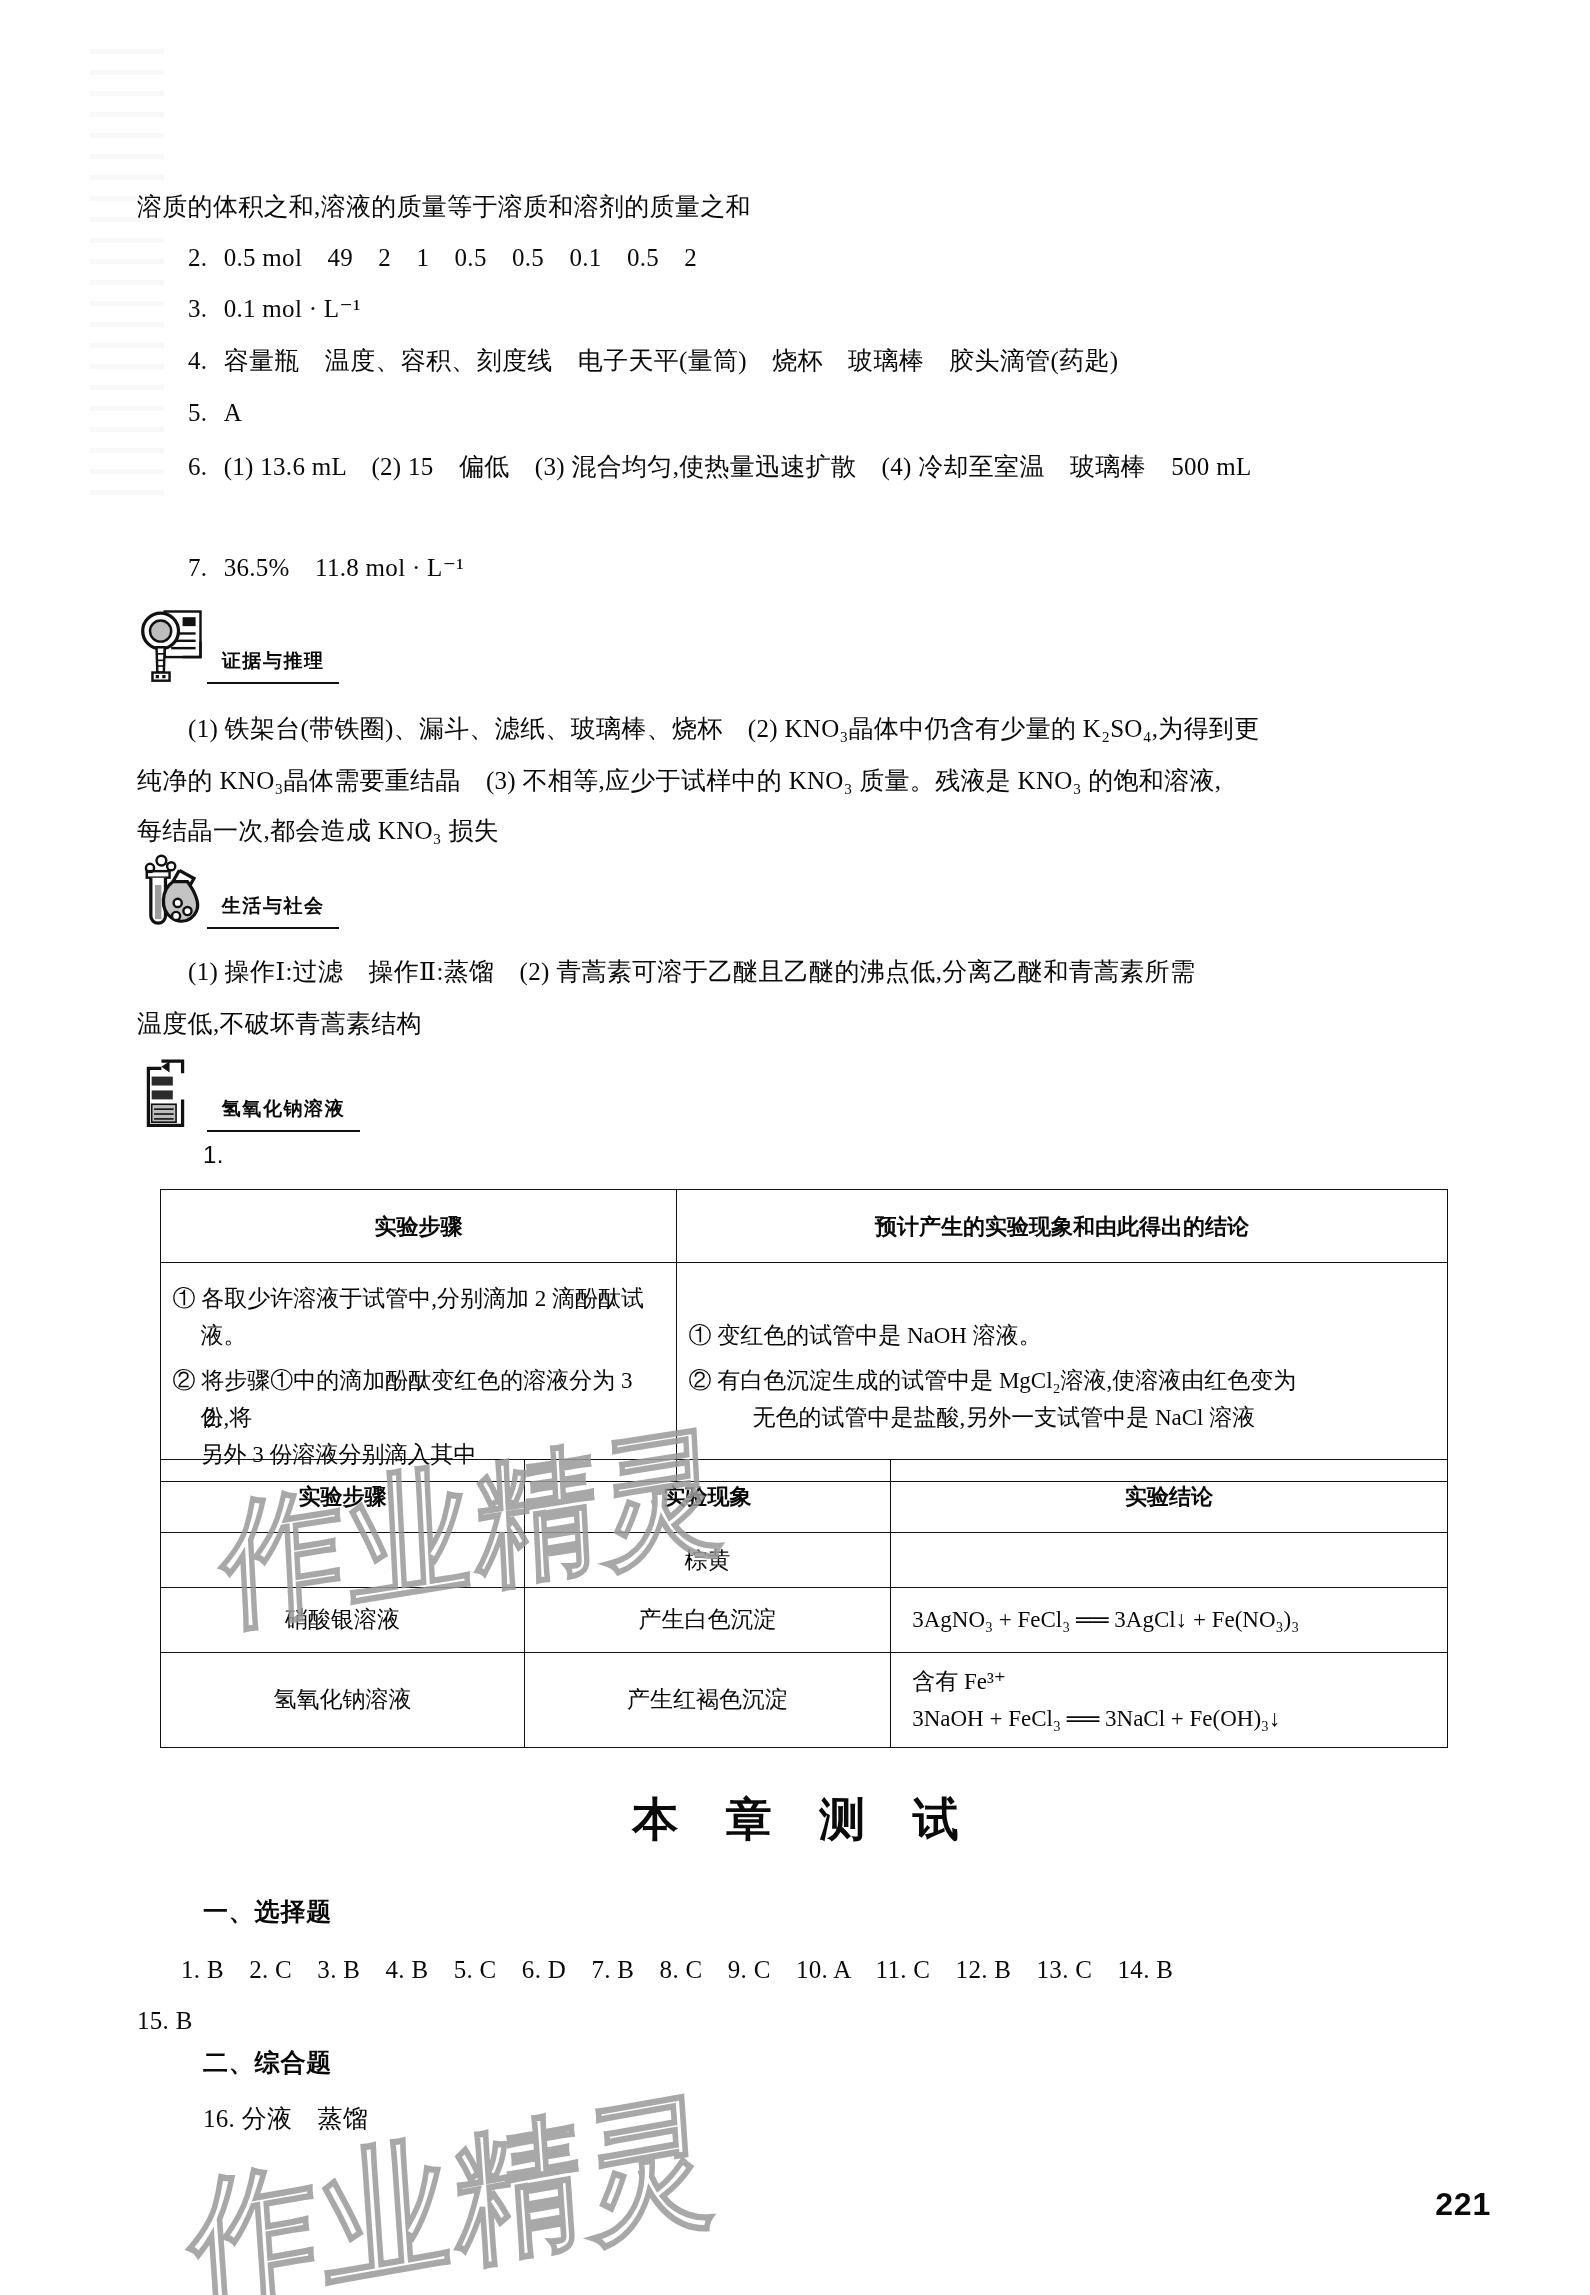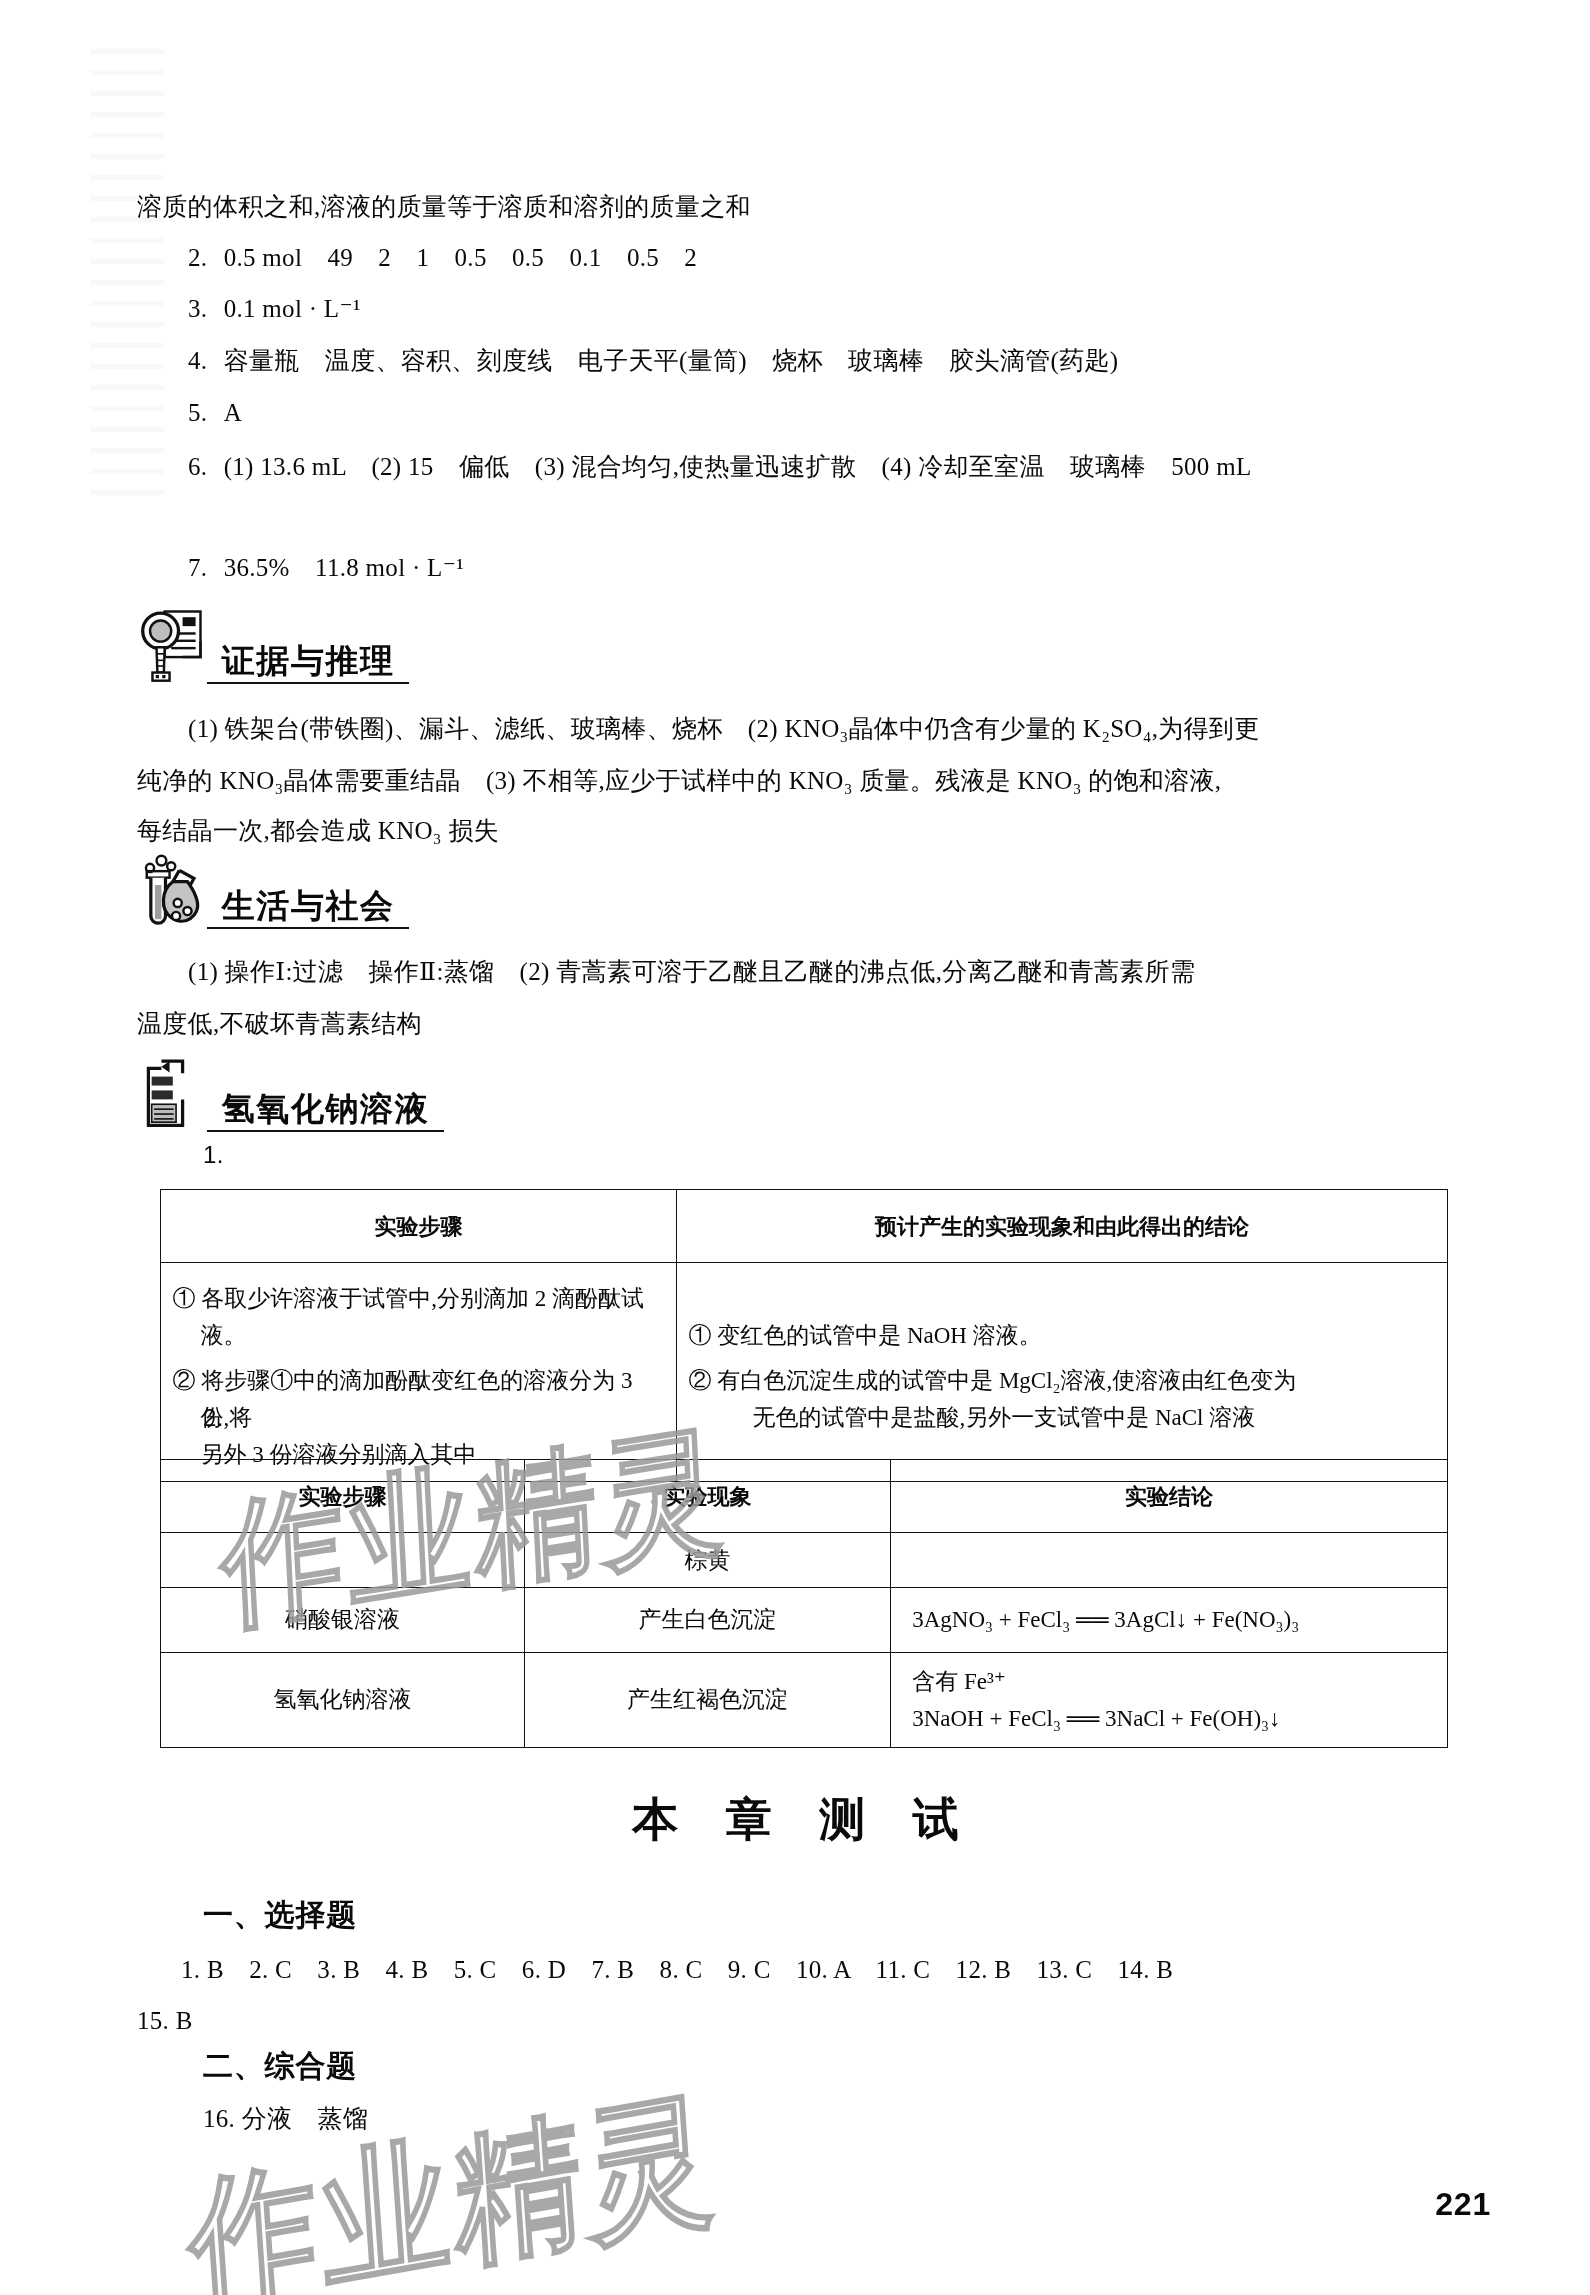--- a/index.html
+++ b/index.html
@@ -71,21 +71,21 @@
     height: 78px;
   }
   .sec .ico {
     width: 70px; height: 75px;
     flex: 0 0 70px;
     position: relative;
   }
   .sec .lbl {
     font-family: Liberation Serif, serif;
     font-weight: 700;
-    font-size: 33px;
+    font-size: 19px;
     letter-spacing: 1.6px;
     padding: 0 14.7px 3.3px 14.7px;
     border-bottom: 2.5px solid #111;
     line-height: 36px;
   }
 
   
   table.tbl {
     position: absolute;
     border-collapse: collapse;
@@ -122,21 +122,21 @@
     font-weight: 700;
     font-size: 46px;
     letter-spacing: 18px;
     text-indent: 18px;
   }
 
   .sub-head {
     position: absolute;
     font-family: "Liberation Sans", "DejaVu Sans", sans-serif;
     font-weight: 700;
-    font-size: 30px;
+    font-size: 25px;
     letter-spacing: 0.8px;
     white-space: nowrap;
   }
 
   .page-num {
     position: absolute;
     right: 100px;
     font-family: "Liberation Sans", "DejaVu Sans", sans-serif;
     font-weight: 700;
     font-size: 32px;

